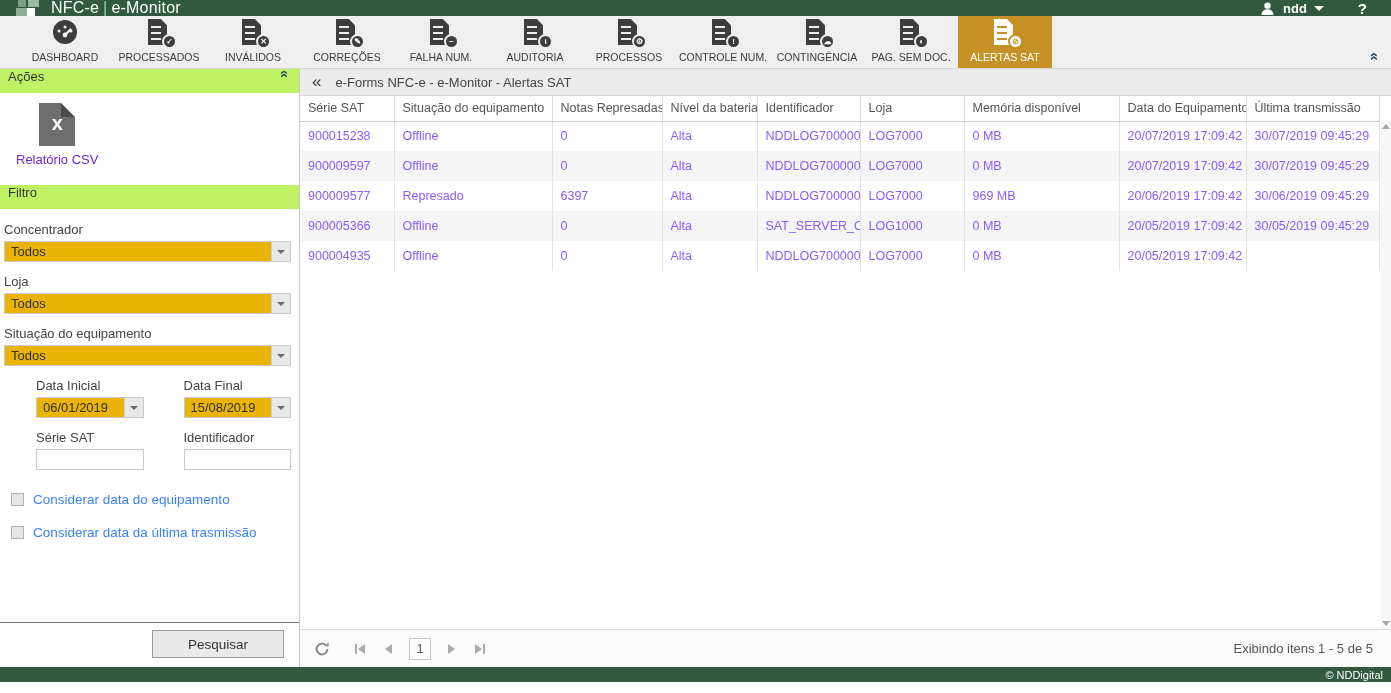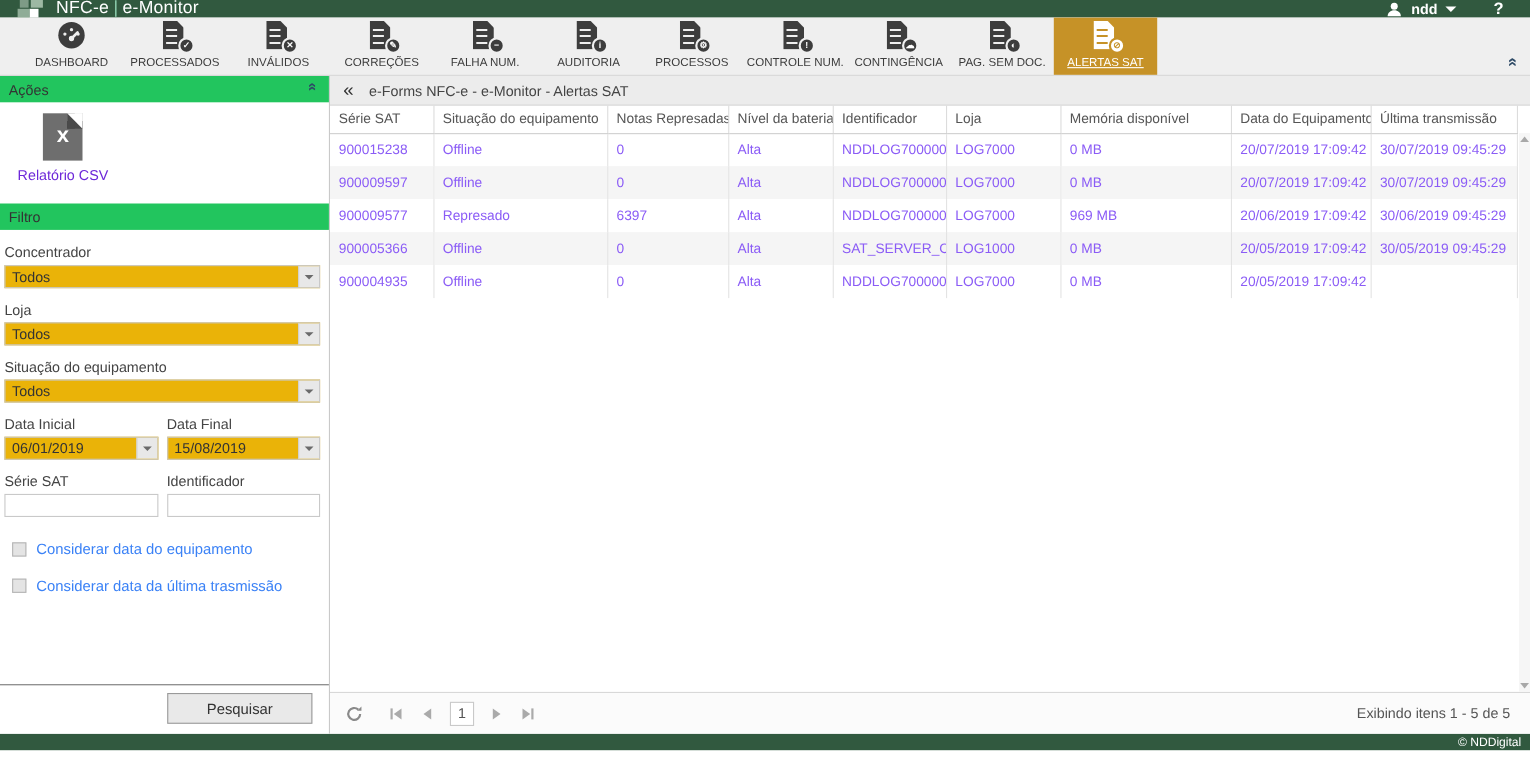--- a/index.html
+++ b/index.html
@@ -34,37 +34,37 @@
   .tb-icon { position:relative; width:24px; height:27px; }
   .tb-doc { position:absolute; left:1px; top:0; width:19px; height:26px; background:#3d3d3d;
     clip-path:polygon(0 0, 68% 0, 100% 24%, 100% 100%, 0 100%); }
   .tb-doc::after { content:""; position:absolute; left:3px; top:7px; width:10px; height:14px;
     background:repeating-linear-gradient(to bottom,#efefef 0 2px,transparent 2px 6px); }
   .tb-badge { position:absolute; right:-6px; bottom:-3px; width:15px; height:15px;
     border-radius:50%; background:#3d3d3d; border:2px solid #efefef; color:#fff;
     font-size:8px; font-weight:bold; display:flex; align-items:center; justify-content:center;
     line-height:1; }
   .tb-item.active { background:#C69227; }
-  .tb-item.active .tb-label { color:#fff;text-decoration:underline; }
+  .tb-item.active .tb-label { color:#fff; }
   .tb-item.active .tb-doc { background:#fff; }
   .tb-item.active .tb-doc::after {
     background:repeating-linear-gradient(to bottom,#C69227 0 2px,transparent 2px 6px); }
   .tb-item.active .tb-badge { background:#fff; color:#C69227; border-color:#C69227; }
   .gauge-svg { display:block; margin:0 auto; }
   .toolbar-collapse { position:absolute; right:12px; bottom:4px; color:#2E4A66;
     font-size:15px; font-weight:bold; transform:rotate(90deg); cursor:pointer; line-height:1; }
 
   
   .content { display:flex; height:598px; }
   .sidebar { width:300px; border-right:1px solid #c9c9c9; display:flex;
     flex-direction:column; background:#fff; }
   .main { flex:1; display:flex; flex-direction:column; position:relative; }
 
   
-  .section-header { height:24px; background:#22c55e; display:flex; align-items:center;
+  .section-header { height:24px; background:#bef264; display:flex; align-items:flex-start;
     padding:0 8px; font-size:13px; color:#333; flex:none; }
   .collapse-chev { margin-left:auto; color:#2E4A66; font-size:14px; font-weight:bold;
     transform:rotate(90deg); cursor:pointer; line-height:1; padding-right:4px; }
   .actions-body { height:92px; padding:10px 0 0 10px; flex:none; }
   .csv-action { display:inline-flex; flex-direction:column; align-items:center;
     gap:6px; cursor:pointer; padding:0 6px; }
   .csv-doc { position:relative; width:36px; height:43px; background:#6e6e6e; }
   .csv-doc::before { content:""; position:absolute; top:0; right:0; width:0; height:0;
     border:7px solid; border-color:#fff #fff #4a4a4a #4a4a4a; }
   .csv-x { position:absolute; left:0; right:0; top:9px; text-align:center; color:#fff;
@@ -74,21 +74,21 @@
   .filter-form { flex:1; padding:13px 8px 0 4px; overflow:hidden; }
   .fld-label { font-size:13px; color:#444; margin-bottom:4px; }
   .combo { display:flex; height:21px; border:1px solid #c9c9c9; background:#eab308;
     margin-bottom:12px; align-items:stretch; }
   .combo .val { flex:1; font-size:13px; color:#333; padding:2px 0 0 6px; white-space:nowrap; }
   .combo .dd-btn { width:19px; background:#e8e8e8; border-left:1px solid #cfcfcf;
     display:flex; align-items:center; justify-content:center; cursor:pointer; }
   .dd-caret { width:0; height:0; border-left:4px solid transparent;
     border-right:4px solid transparent; border-top:4px solid #6a6a6a; }
   .two-col { display:flex; gap:8px; }
-  .two-col .col { width:141px; }
+  .two-col .col { width:141px;margin-left:32px; }
   .text-input { width:100%; height:21px; border:1px solid #c9c9c9; font-size:13px;
     padding:0 5px; outline:none; font-family:"Liberation Sans", sans-serif; margin-bottom:12px; }
   .chk-row { display:flex; align-items:center; gap:9px; margin:10px 0 0 7px; }
   .chk-row input { width:13px; height:13px; appearance:none; background:#e4e4e4;
     border:1px solid #b5b5b5; cursor:pointer; }
   .chk-row label { font-size:13.5px; color:#3b82f6; cursor:pointer; }
   .chk-row + .chk-row { margin-top:18px; }
   .sidebar-footer { flex:none; border-top:1px solid #777; padding:7px 15px 9px 0;
     display:flex; justify-content:flex-end; }
   .search-btn { width:132px; height:28px; background:#e9e9e9; border:1px solid #9a9a9a;

